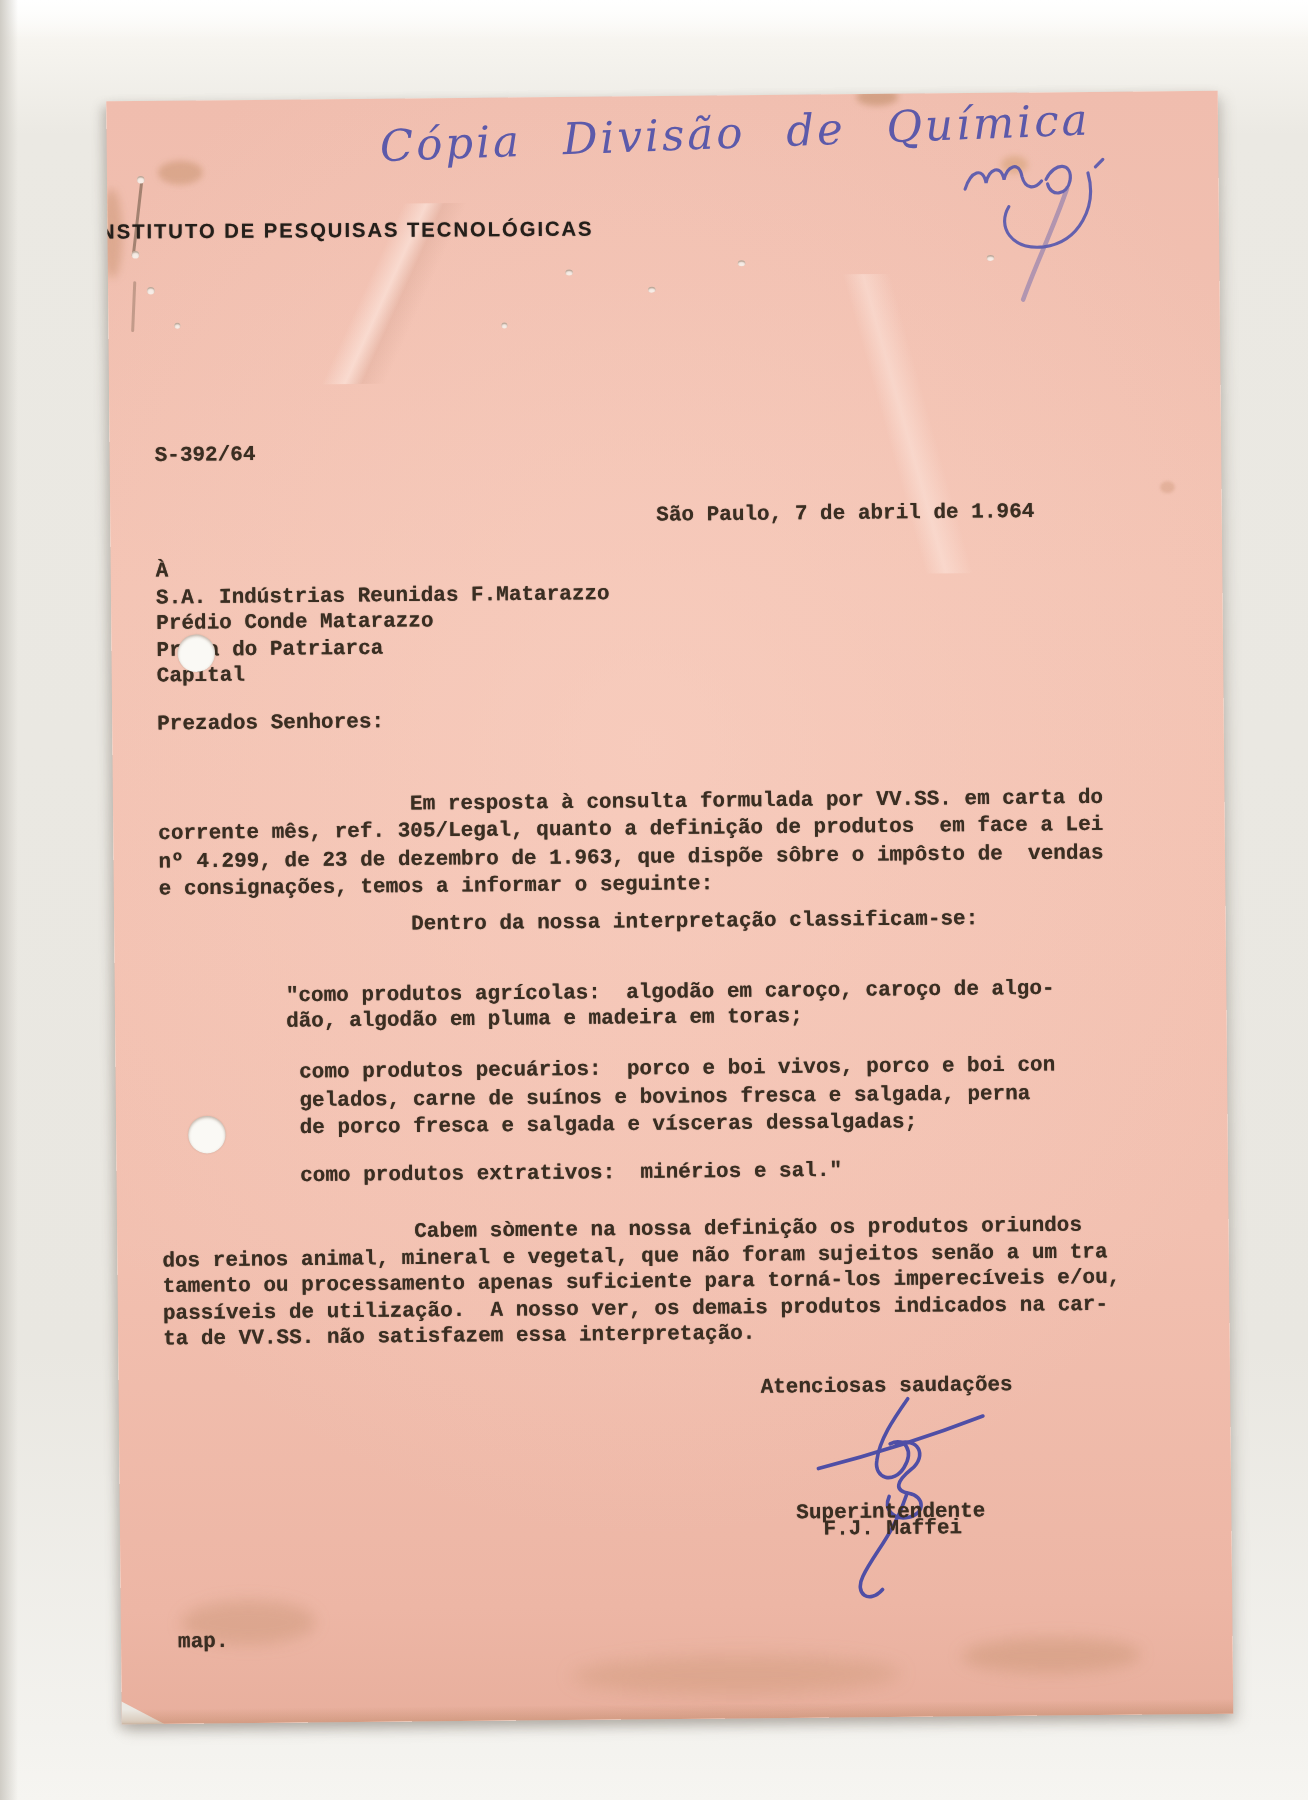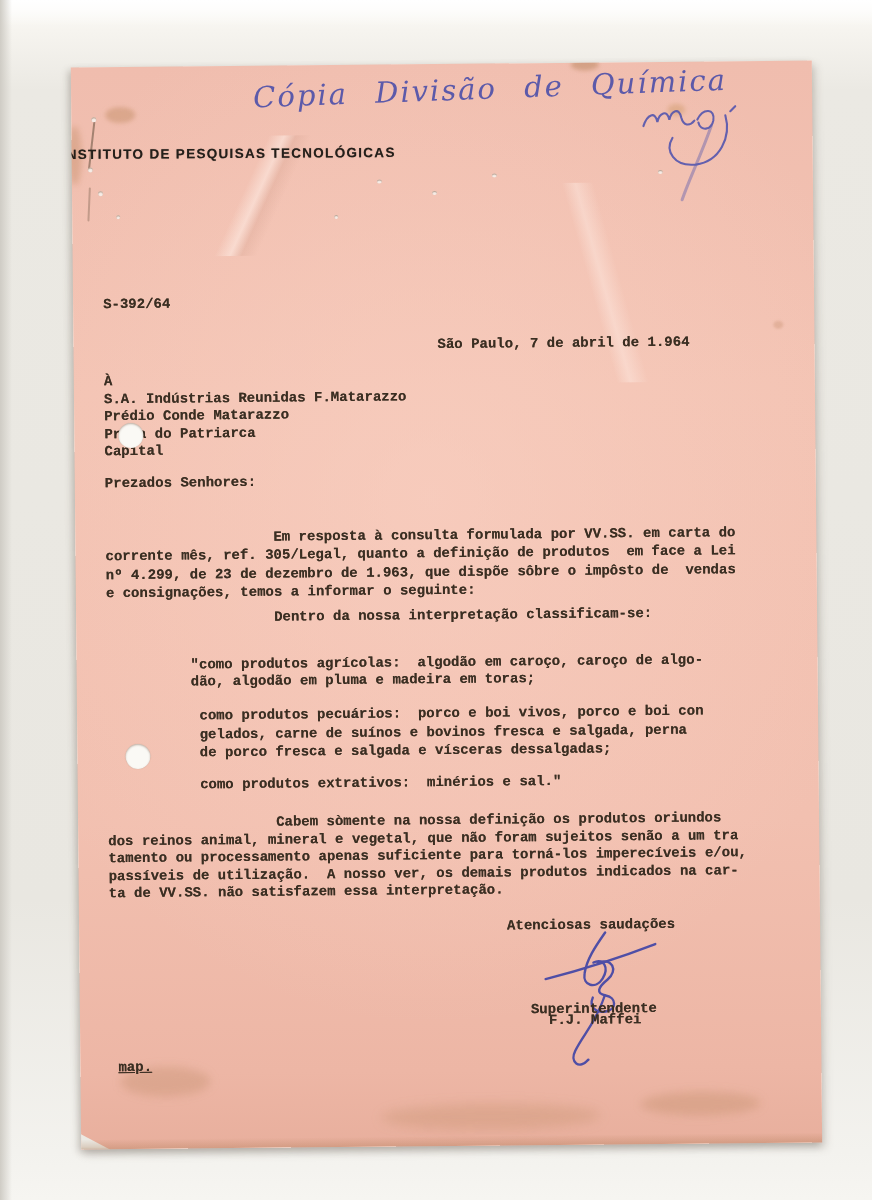--- a/index.html
+++ b/index.html
@@ -124,20 +124,20 @@
         <path d="M118,16 C86,28 44,41 8,50"></path>
         <path d="M68,4 C58,18 49,31 47,45 C45,57 58,61 65,50 C72,39 66,29 56,34"></path>
         <path d="M60,34 C75,29 81,42 70,51 C60,59 58,65 68,67 C79,69 79,81 68,83 C58,85 51,78 55,69"></path>
         <path d="M67,67 C58,94 45,106 37,122 C31,134 41,141 50,131"></path>
       </g>
     </svg>
 
     <div class="typed" style="left:469px;top:921px;margin-top:28px;">F.J. Maffei</div>
     <div class="typed" style="left:451px;top:938px;">Superintendente</div>
 
-    <div class="typed" style="left:38px;top:992px;text-decoration:underline;">map.</div>
+    <div class="typed" style="left:38px;top:1020px;">map.</div>
 
     <div class="hole" style="left:44px;top:356px;"></div>
     <div class="hole" style="left:48px;top:677px;"></div>
 
     <div class="corner-fold"></div>
   </div>
 </div>
 
 </body></html>

